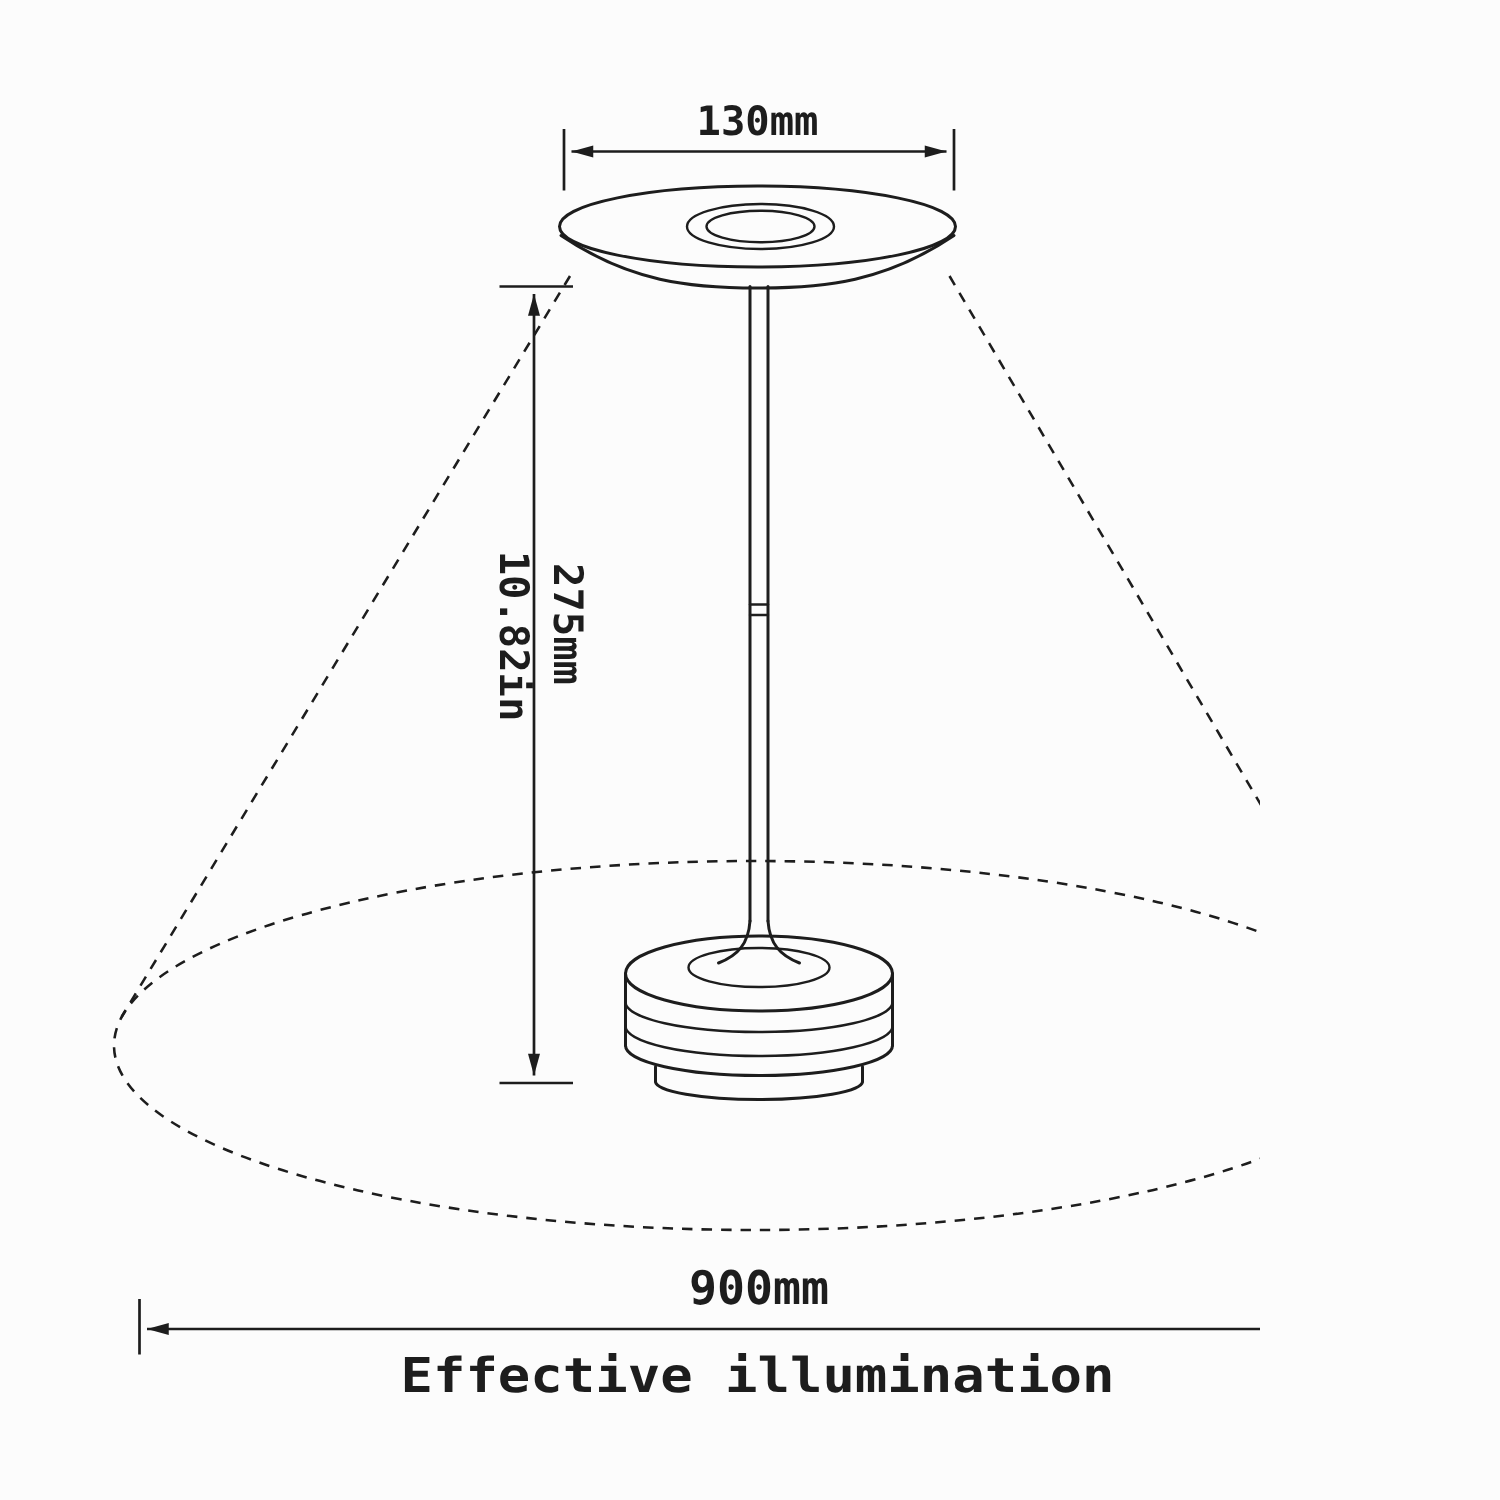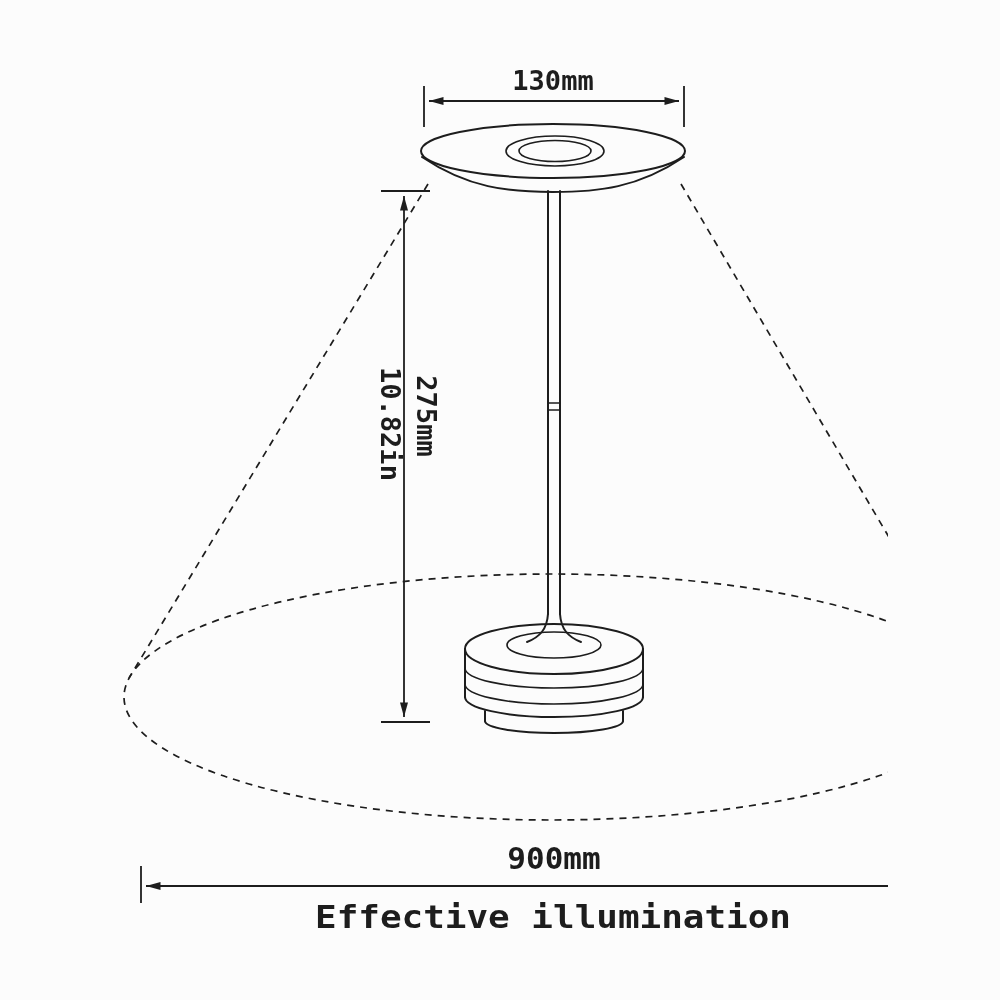--- a/index.html
+++ b/index.html
@@ -5,21 +5,20 @@
   html,body{
     margin:0;padding:0;
     background:var(--bg,#fcfcfc);
     font-family:"DejaVu Sans Mono","Liberation Mono",monospace;
   }
   .canvas{
     position:relative;
     width:840px;height:1000px;
     background:var(--bg,#fcfcfc);
     overflow:hidden;
-    padding-left:48px;
   }
   svg{display:block;}
   .ln{stroke:var(--line,#1d1d1d);fill:none;stroke-width:2;stroke-linecap:round;stroke-linejoin:round;}
   .thin{stroke-width:1.6;}
   .dash{stroke-dasharray:7 6;stroke-width:1.7;stroke-linecap:butt;}
   .dim{stroke-width:1.8;stroke-linecap:butt;}
   .arrow-fill{fill:var(--line,#1d1d1d);stroke:none;}
   .t{
     font-family:"DejaVu Sans Mono","Liberation Mono",monospace;
     font-weight:700;

